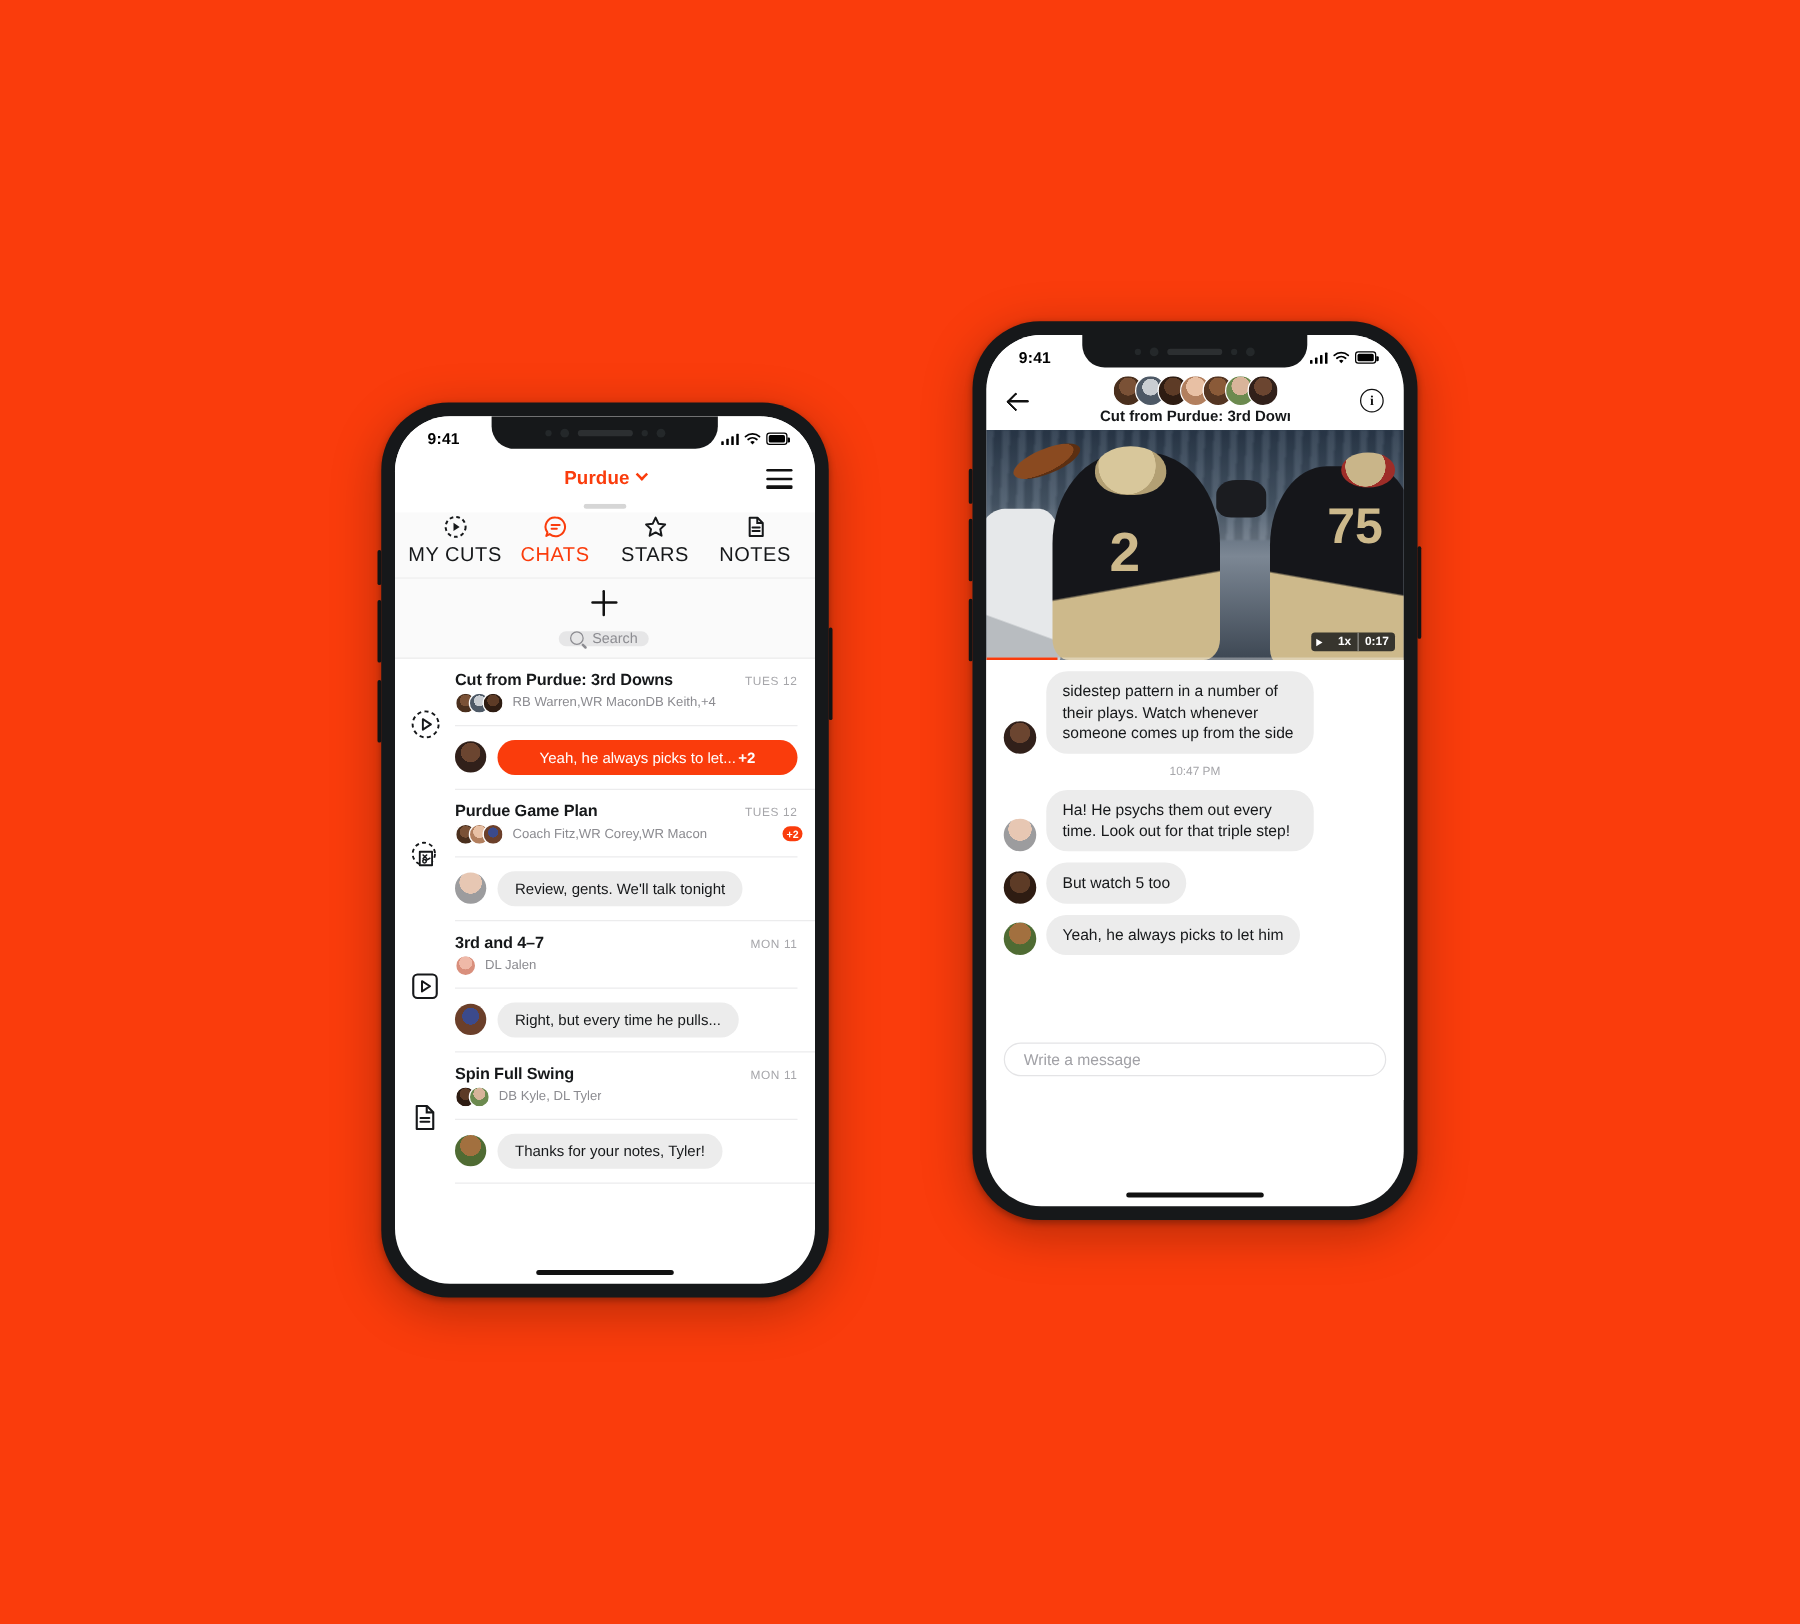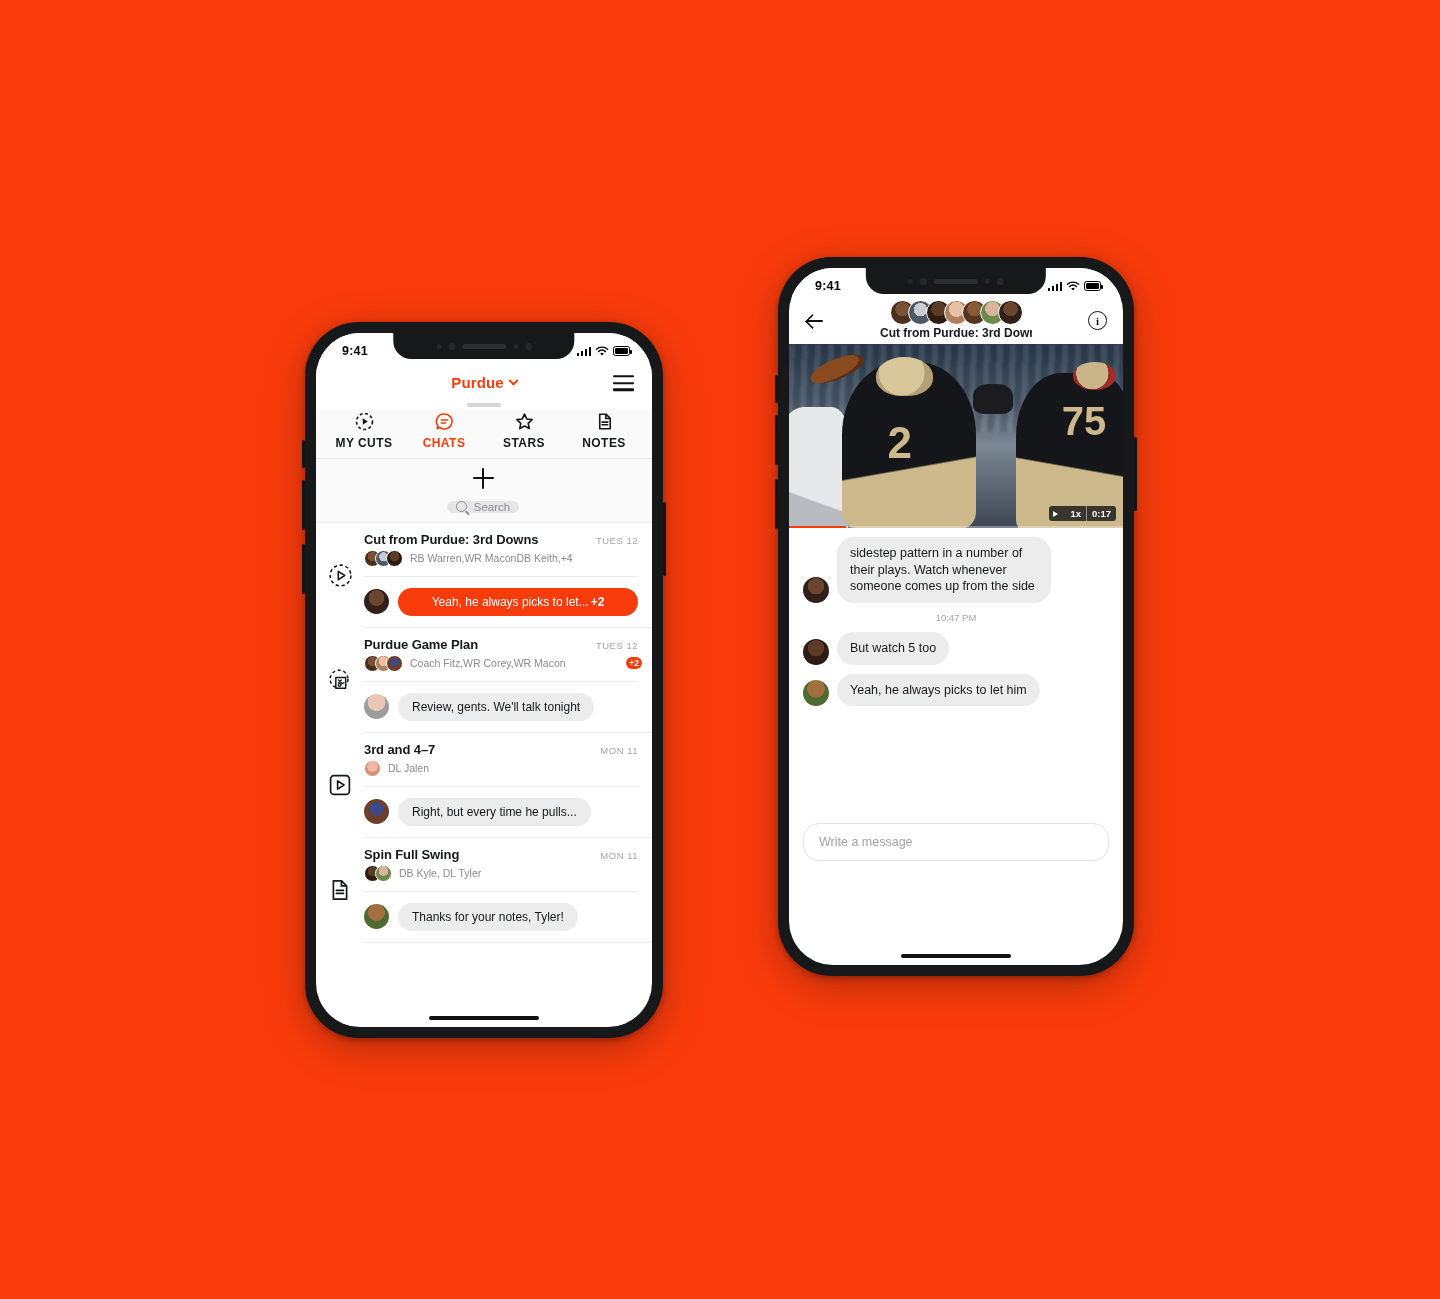--- a/index.html
+++ b/index.html
@@ -70,21 +70,21 @@
           margin-left: 6px; vertical-align: middle; }
   .hamburger { position: absolute; right: 18px; top: 50%; transform: translateY(-50%);
                width: 21px; display: flex; flex-direction: column; gap: 4.5px; cursor: pointer; }
   .hamburger span { display:block; height: 2.2px; background: #111; border-radius: 1px; }
 
   .l-grabber { width: 34px; height: 3.5px; border-radius: 2px; background: #d6d6d6;
                margin: 0 auto 3px; }
   .tabbar { display: flex; background: #fafafa; border-bottom: 1px solid #ececec;
             padding: 2px 8px 8px; }
   .tab { flex: 1; display: flex; flex-direction: column; align-items: center; gap: 5px; cursor: pointer; }
-  .tab-label { font-size: 12px; font-weight: bold; letter-spacing: .45px; color: #16181a; }
+  .tab-label { font-size: 16px; font-weight: normal; letter-spacing: .45px; color: #16181a; }
   .tab.active .tab-label { color: #fa3c0c; }
   .tab svg { display: block; }
 
   .searchrow { display: flex; align-items: center; gap: 12px; padding: 9px 16px 9px 14px;
                background: #fafafa; border-bottom: 1px solid #ececec; flex-direction: column; }
   .plus { width: 21px; height: 21px; position: relative; flex: 0 0 auto; cursor: pointer; }
   .plus::before, .plus::after { content:""; position:absolute; background:#111; border-radius:1px; }
   .plus::before { left: 0; right: 0; top: 9.4px; height: 2.2px; }
   .plus::after { top: 0; bottom: 0; left: 9.4px; width: 2.2px; }
   .searchbox { flex: 1; height: 26px; background: #e6e6e7; border-radius: 7px;
@@ -159,21 +159,21 @@
   .thread { background: #fff; padding: 9px 14px 0; height: 352px; position: relative; }
   .mrow { display: flex; align-items: flex-end; gap: 8px; margin-bottom: 9px; }
   .mrow .av { width: 26px; height: 26px; border-radius: 50%; flex: 0 0 auto; background-size: cover; }
   .mbub { background: #ececec; border-radius: 17px; padding: 8px 13px; font-size: 12.5px;
           line-height: 1.33; color: #16181a; max-width: 214px; }
   .mrow.out { justify-content: flex-end; }
   .mrow.out .mbub { background: #8e8e93; color: #fff; }
   .tstamp { text-align: center; font-size: 9.5px; color: #a6a6aa; margin: 7px 0 9px; }
 
   .composer { position: absolute; left: 0; right: 0; bottom: 19px; padding: 0 14px; }
-  .composer .field { height: 38px; border: 1px solid #e4e4e6; border-radius: 16px;
+  .composer .field { height: 27px; border: 1px solid #e4e4e6; border-radius: 16px;
                      display: flex; align-items: center; padding: 0 15px; font-size: 12.5px;
                      color: #a1a1a6; background: #fff; }
 
   
   .f1{background:radial-gradient(circle at 50% 36%, #7a5136 0 38%, #4a2f1d 39% 100%)}
   .f2{background:radial-gradient(circle at 50% 38%, #c9cdd2 0 36%, #4e5966 37% 100%)}
   .f3{background:radial-gradient(circle at 50% 36%, #5d3b26 0 38%, #2e1c12 39% 100%)}
   .f4{background:radial-gradient(circle at 50% 36%, #e8c0a4 0 40%, #b27f5e 41% 100%)}
   .f5{background:radial-gradient(circle at 50% 36%, #8a5a38 0 38%, #543venue 0)}
   .f5{background:radial-gradient(circle at 50% 36%, #8a5a38 0 38%, #543522 39% 100%)}
@@ -510,20 +510,24 @@
       <div class="thread">
 
         <div class="mrow">
           <span class="av f7"></span>
           <span class="mbub">sidestep pattern in a number of their plays. Watch whenever someone comes up from the side</span>
         </div>
 
 
         <div class="tstamp">10:47 PM</div>
 
+        <div class="mrow">
+          <span class="av f8"></span>
+          <span class="mbub">Ha! He psychs them out every time. Look out for that triple step!</span>
+        </div>
 
         <div class="mrow">
           <span class="av f3"></span>
           <span class="mbub">But watch 5 too</span>
         </div>
 
         <div class="mrow">
           <span class="av f11"></span>
           <span class="mbub">Yeah, he always picks to let him</span>
         </div>

